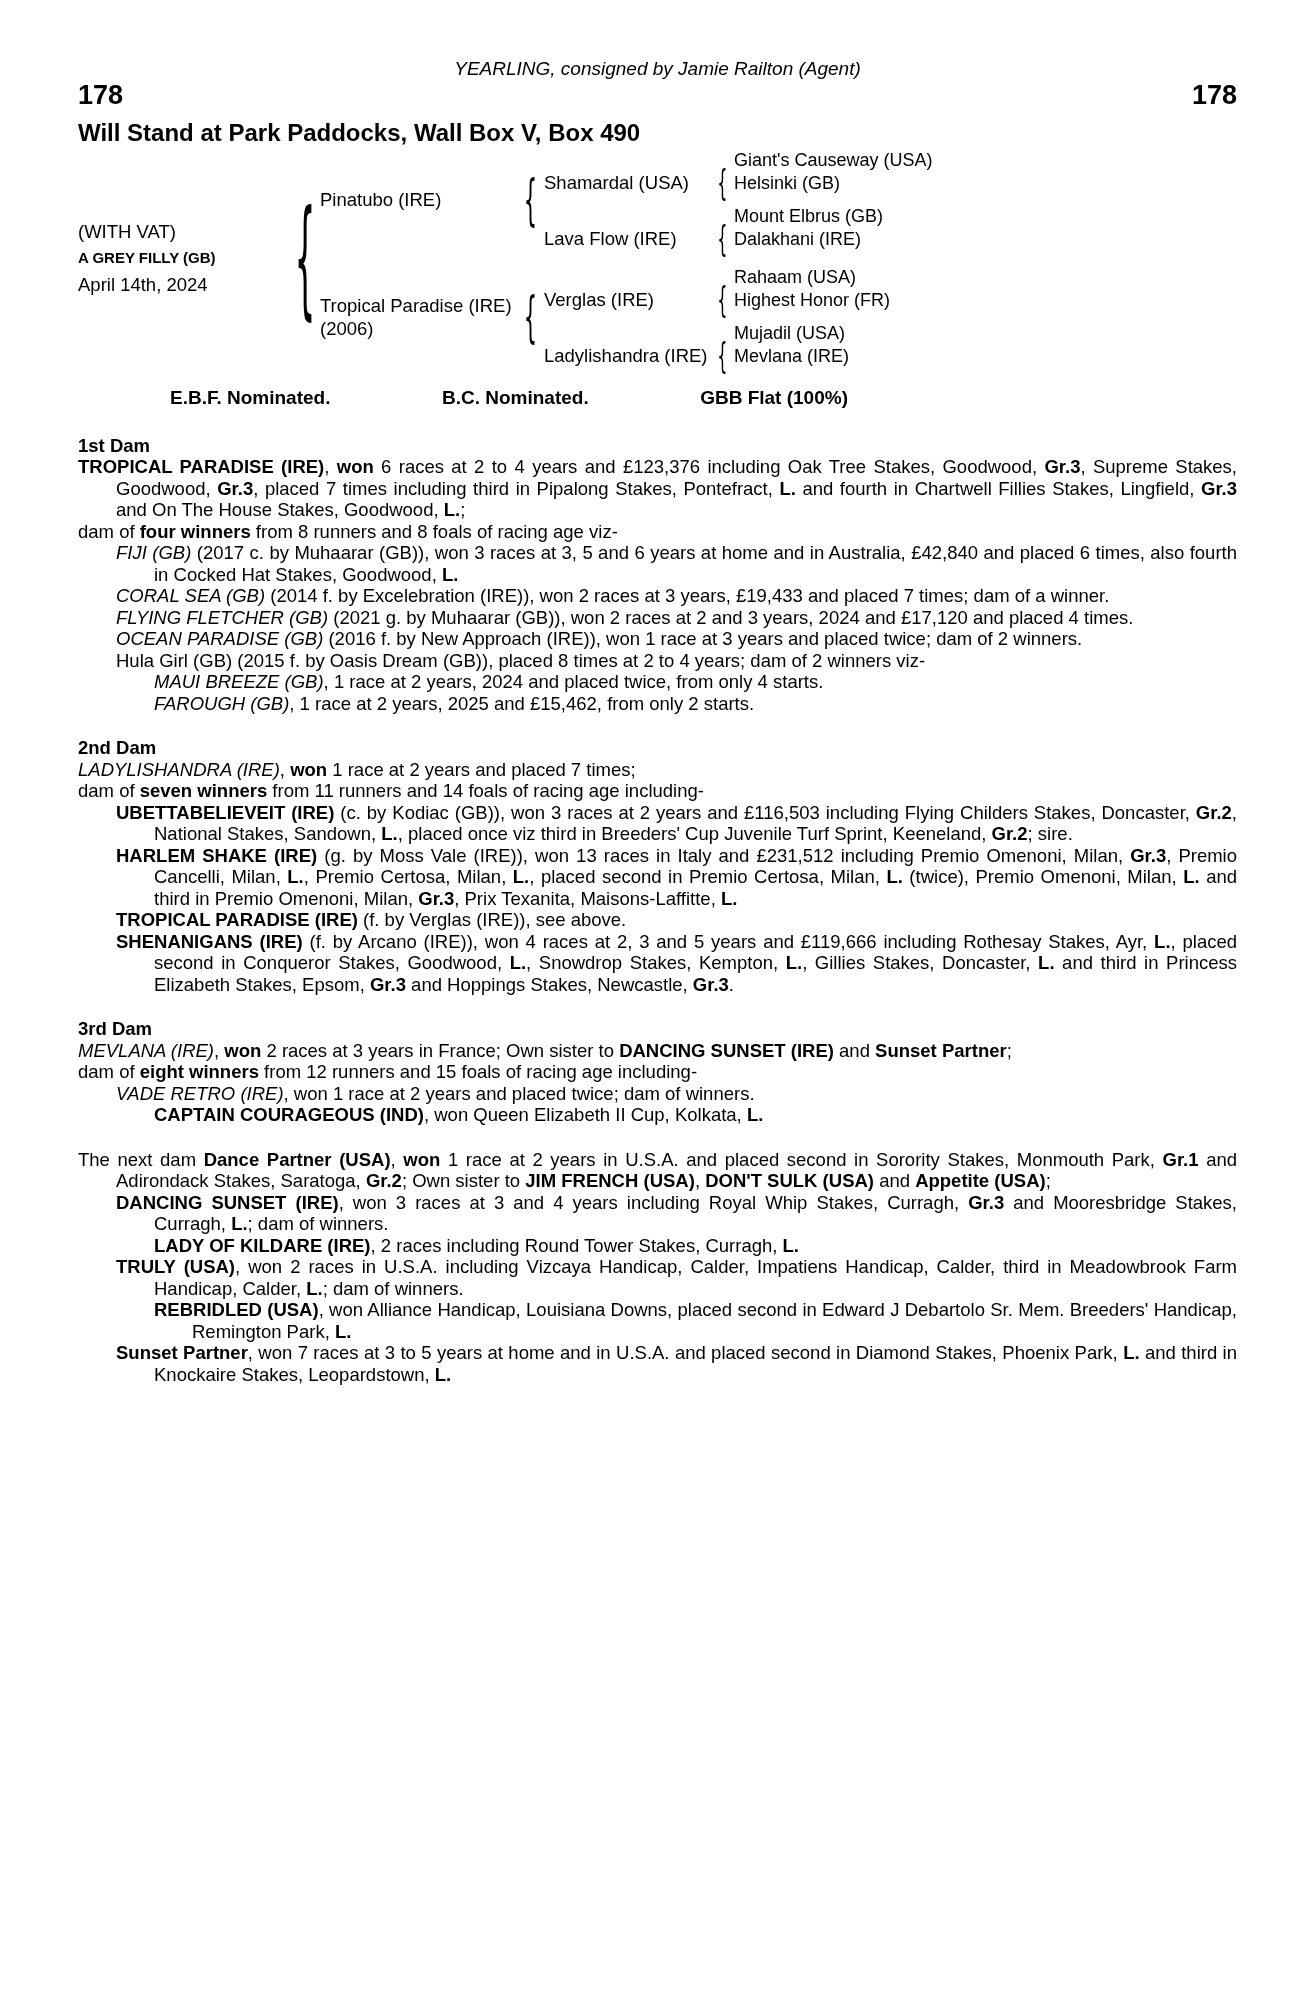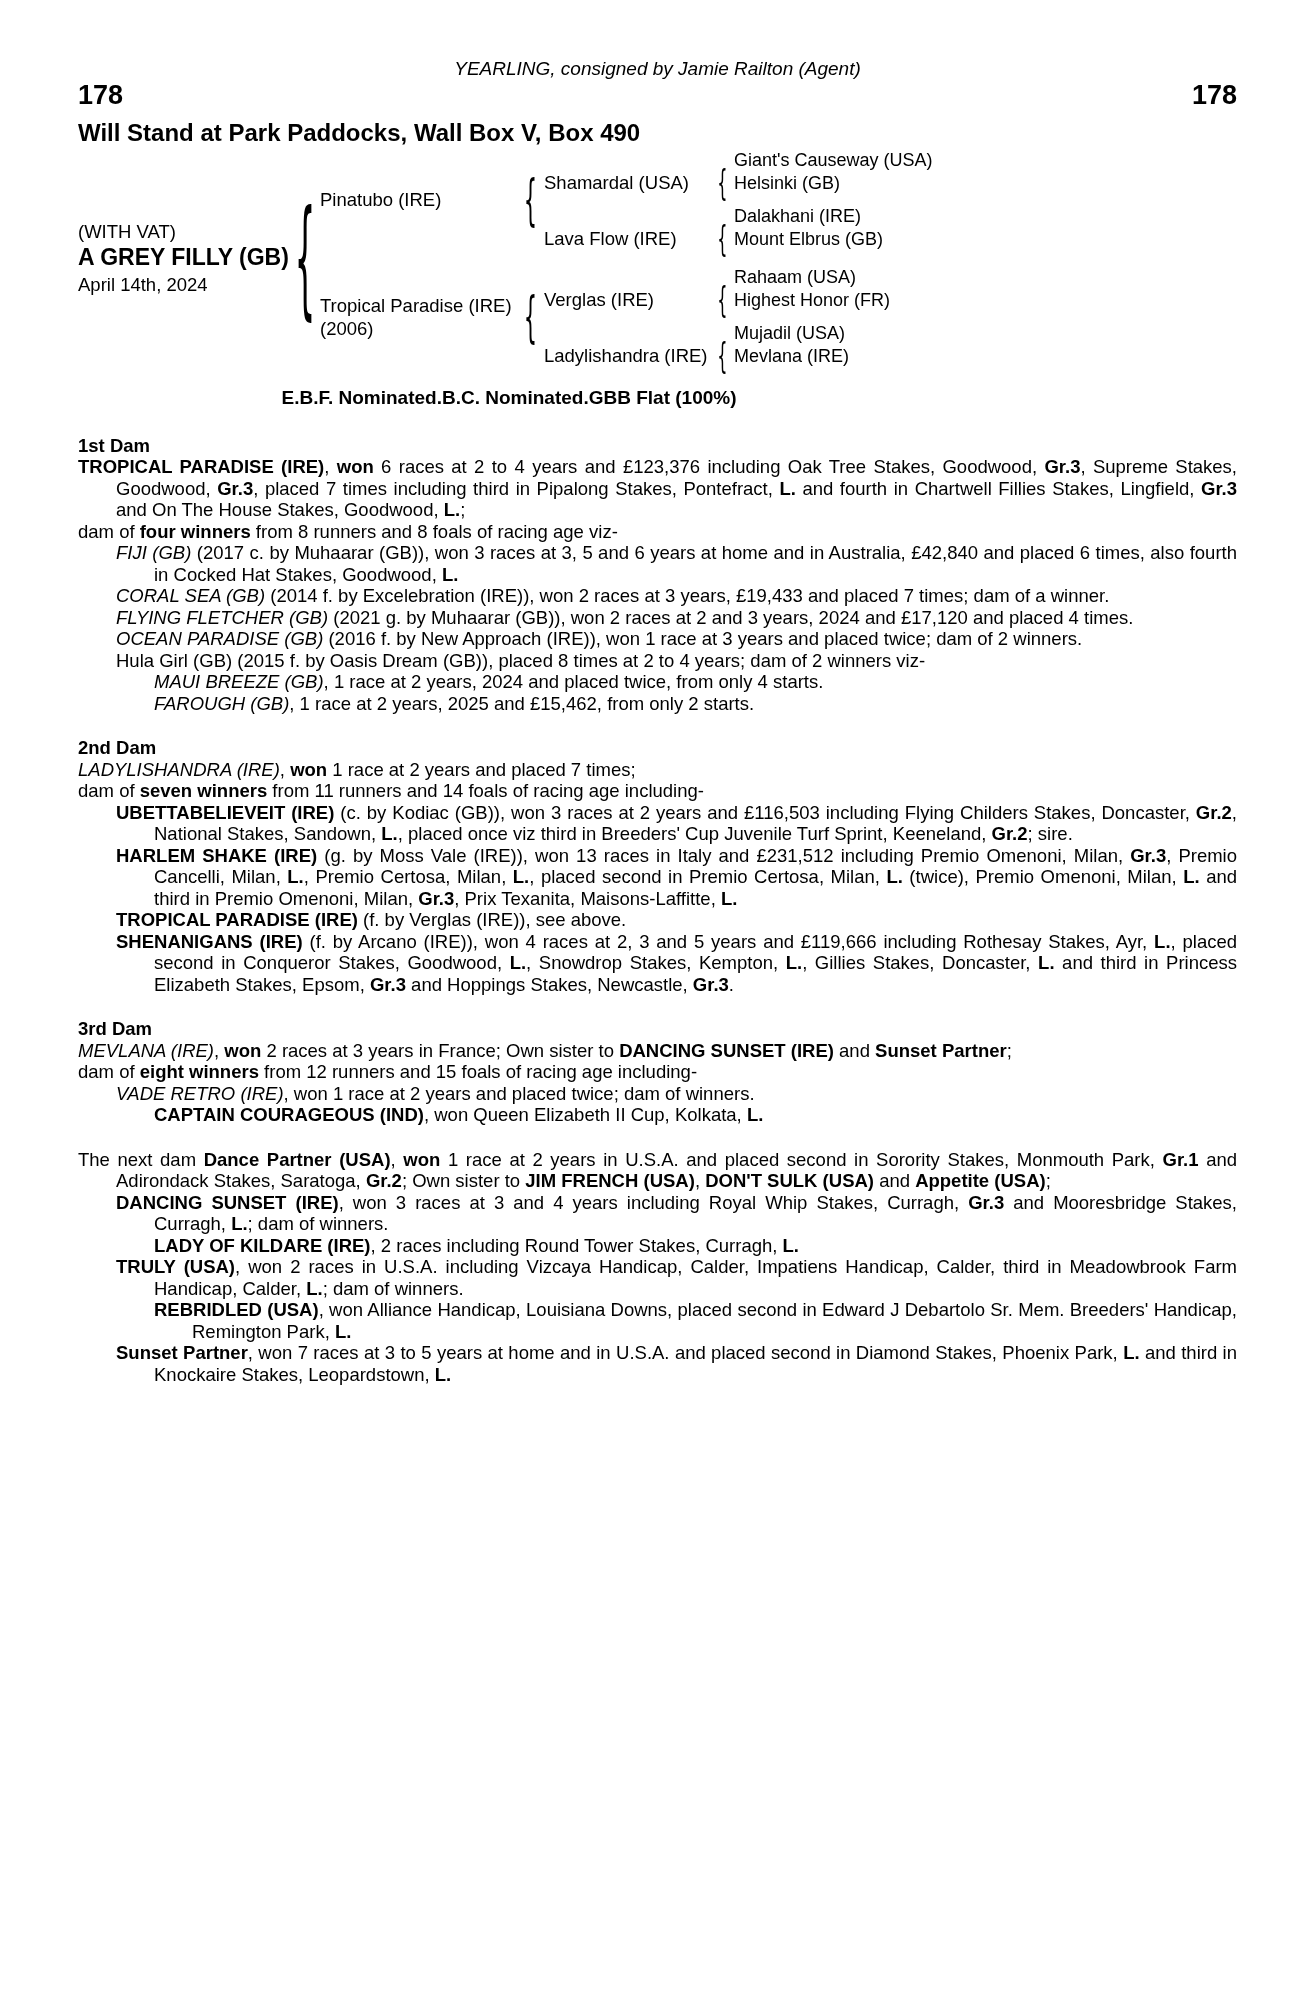--- a/index.html
+++ b/index.html
@@ -16,39 +16,39 @@
 
   .consignor-line { text-align:center; font-style:italic; font-size:19px; }
   .lot-row { display:flex; justify-content:space-between; align-items:flex-end; margin-top:-4px; }
   .lot-number { font-size:27px; font-weight:bold; line-height:38px; }
   .stand-line { font-weight:bold; font-size:24px; margin-top:8px; }
 
   
   .ped { display:flex; align-items:center; margin-top:6px; }
   .ped-left { width:212px; }
   .ped-left .vat { margin-bottom:5px; }
-  .ped-left .horse-name { font-weight:bold; font-size:23px; margin-bottom:5px; }
+  .ped-left .horse-name { font-weight:bold; font-size:15px; margin-bottom:5px; }
   .brace { display:flex; align-items:center; justify-content:center; overflow:visible; }
   .brace span { display:block; font-family:"DejaVu Sans", sans-serif; font-weight:normal; }
   .brace-big   { width:30px; }
   .brace-big span   { font-size:44px; transform:scaleY(2.9) scaleX(0.75); }
   .brace-med   { width:26px; }
   .brace-med span   { font-size:30px; transform:scaleY(1.85) scaleX(0.7); }
   .brace-small { width:24px; }
   .brace-small span { font-size:23px; transform:scaleY(1.55) scaleX(0.7); }
   .gen1 { flex:1; display:flex; flex-direction:column; row-gap:16px; }
   .branch { display:flex; align-items:center; }
   .g1name { width:198px; line-height:23px; }
   .gen2col { flex:1; display:flex; flex-direction:column; row-gap:11px; }
   .pair { display:flex; align-items:flex-end; }
   .g2name { width:166px; line-height:22px; }
   .gen3col { flex:1; display:flex; flex-direction:column; row-gap:1px; line-height:22px; font-size:18px; }
 
   
-  .noms { display:flex; justify-content:center; font-weight:bold; font-size:19px;
+  .noms { display:flex; justify-content:space-between; font-weight:bold; font-size:19px;
           margin:20px 0 0 92px; width:678px; }
 
   
   .sections { margin-top:26px; }
   .section { margin-top:23px; }
   .section:first-child { margin-top:8px; }
   .section-heading { font-weight:bold; }
   .para { text-align:justify; }
   .indent-0 { padding-left:38px;  text-indent:-38px; }
   .indent-1 { padding-left:76px;  text-indent:-38px; }
@@ -98,22 +98,22 @@
               <div>Giant's Causeway (USA)</div>
               <div>Helsinki (GB)</div>
             </div>
           </div>
           <div class="pair">
             <div class="g2name">Lava Flow (IRE)</div>
             <div class="brace brace-small">
                 <span>{</span>
               </div>
             <div class="gen3col">
+              <div>Mount Elbrus (GB)</div>
               <div>Dalakhani (IRE)</div>
-              <div>Mount Elbrus (GB)</div>
             </div>
           </div>
         </div>
       </div>
 
       <div class="branch">
         <div class="g1name">
           <div>Tropical Paradise (IRE)</div>
           <div>(2006)</div>
         </div>

